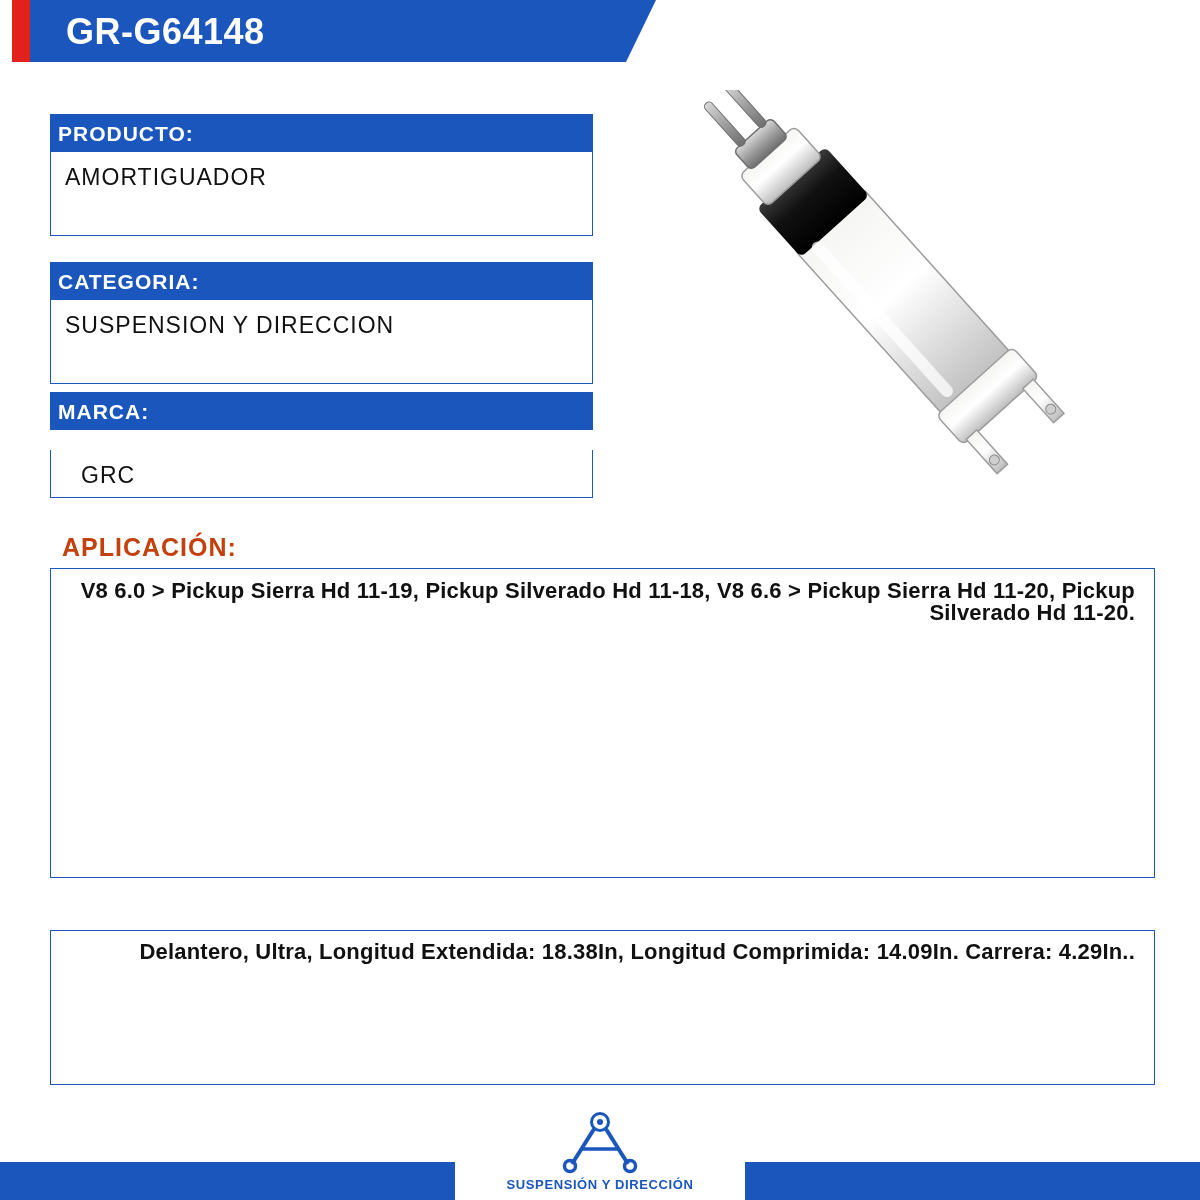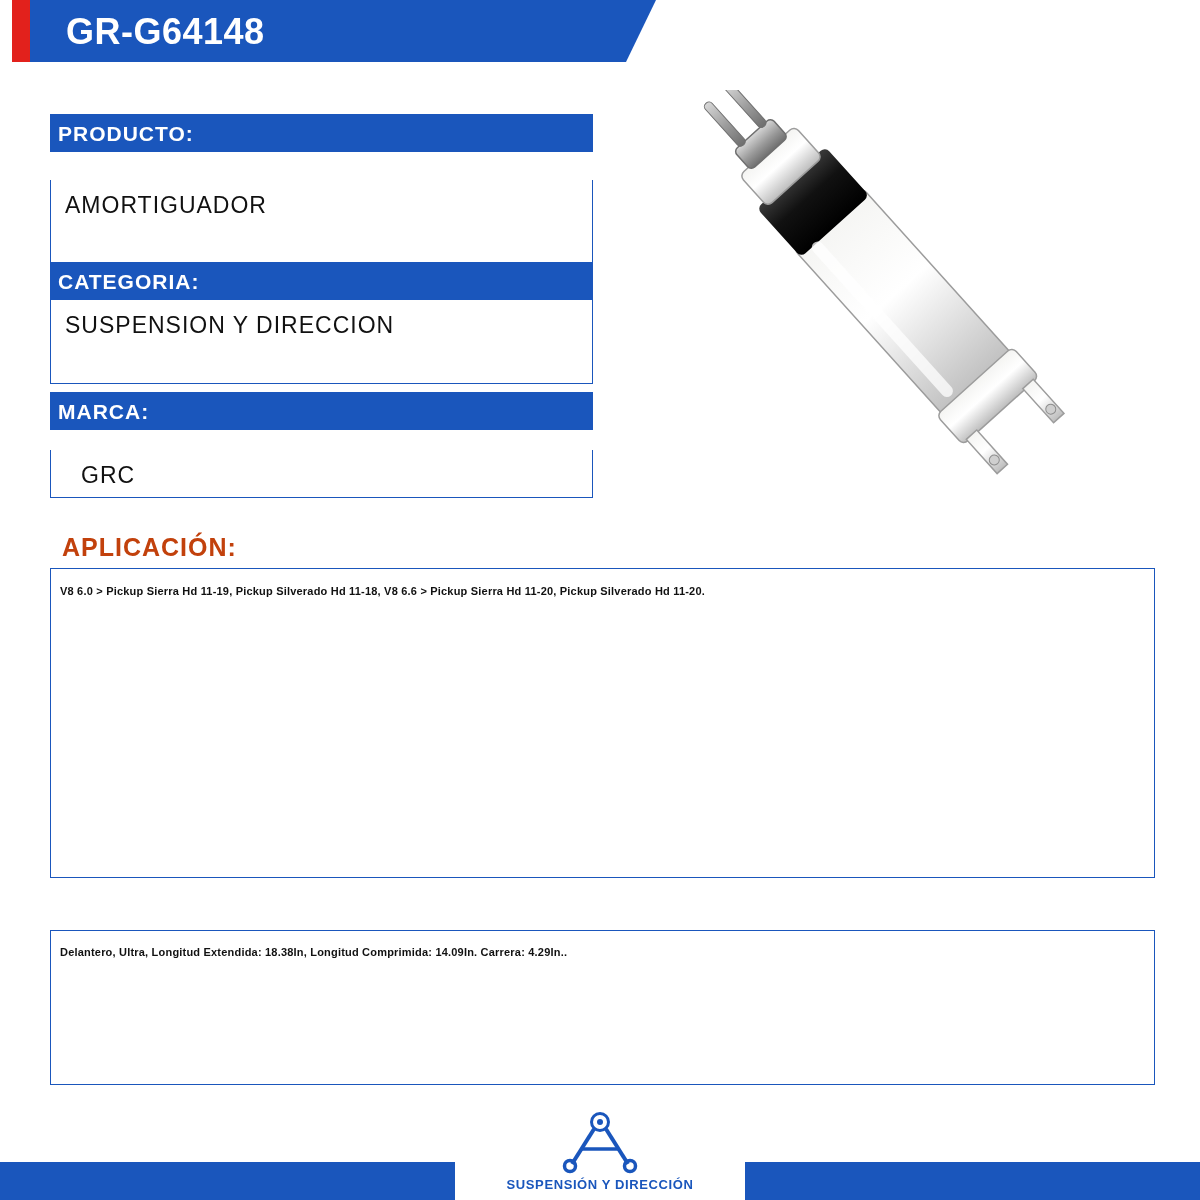--- a/index.html
+++ b/index.html
@@ -73,21 +73,21 @@
     width: 543px;
     border: 1px solid #1a56bc;
     border-top: none;
     color: #111111;
     font-size: 23px;
     letter-spacing: 1px;
     padding: 12px 0 0 14px;
   }
 
   #lbl-producto { top: 114px; }
-  #val-producto { top: 152px; height: 84px; margin-top: 28px; }
+  #val-producto { top: 152px; height: 84px; }
   #lbl-categoria { top: 262px; }
   #val-categoria { top: 300px; height: 84px; }
   #lbl-marca { top: 392px; }
   #val-marca { top: 450px; height: 48px; padding-left: 30px; }
 
   
   .product-image {
     position: absolute;
     left: 640px; top: 90px;
     width: 520px; height: 420px;
@@ -109,26 +109,27 @@
     position: absolute;
     left: 50px;
     width: 1105px;
     border: 1px solid #1a56bc;
   }
   #box-aplicacion { top: 568px; height: 310px; }
   #box-especificacion { top: 930px; height: 155px; }
 
   .section-text {
     position: absolute;
-    font-size: 11px;
+    font-size: 22px;
     font-weight: bold;
     color: #111111;
     letter-spacing: 0.2px;
     line-height: 22px;
     width: 1075px;
+    text-align: right;
   }
   #text-aplicacion { left: 60px; top: 580px; }
   #text-especificacion { left: 60px; top: 941px; }
 
   
   .footer-bar {
     position: absolute;
     left: 0; bottom: 0;
     width: 1200px; height: 38px;
     background: #1a56bc;

